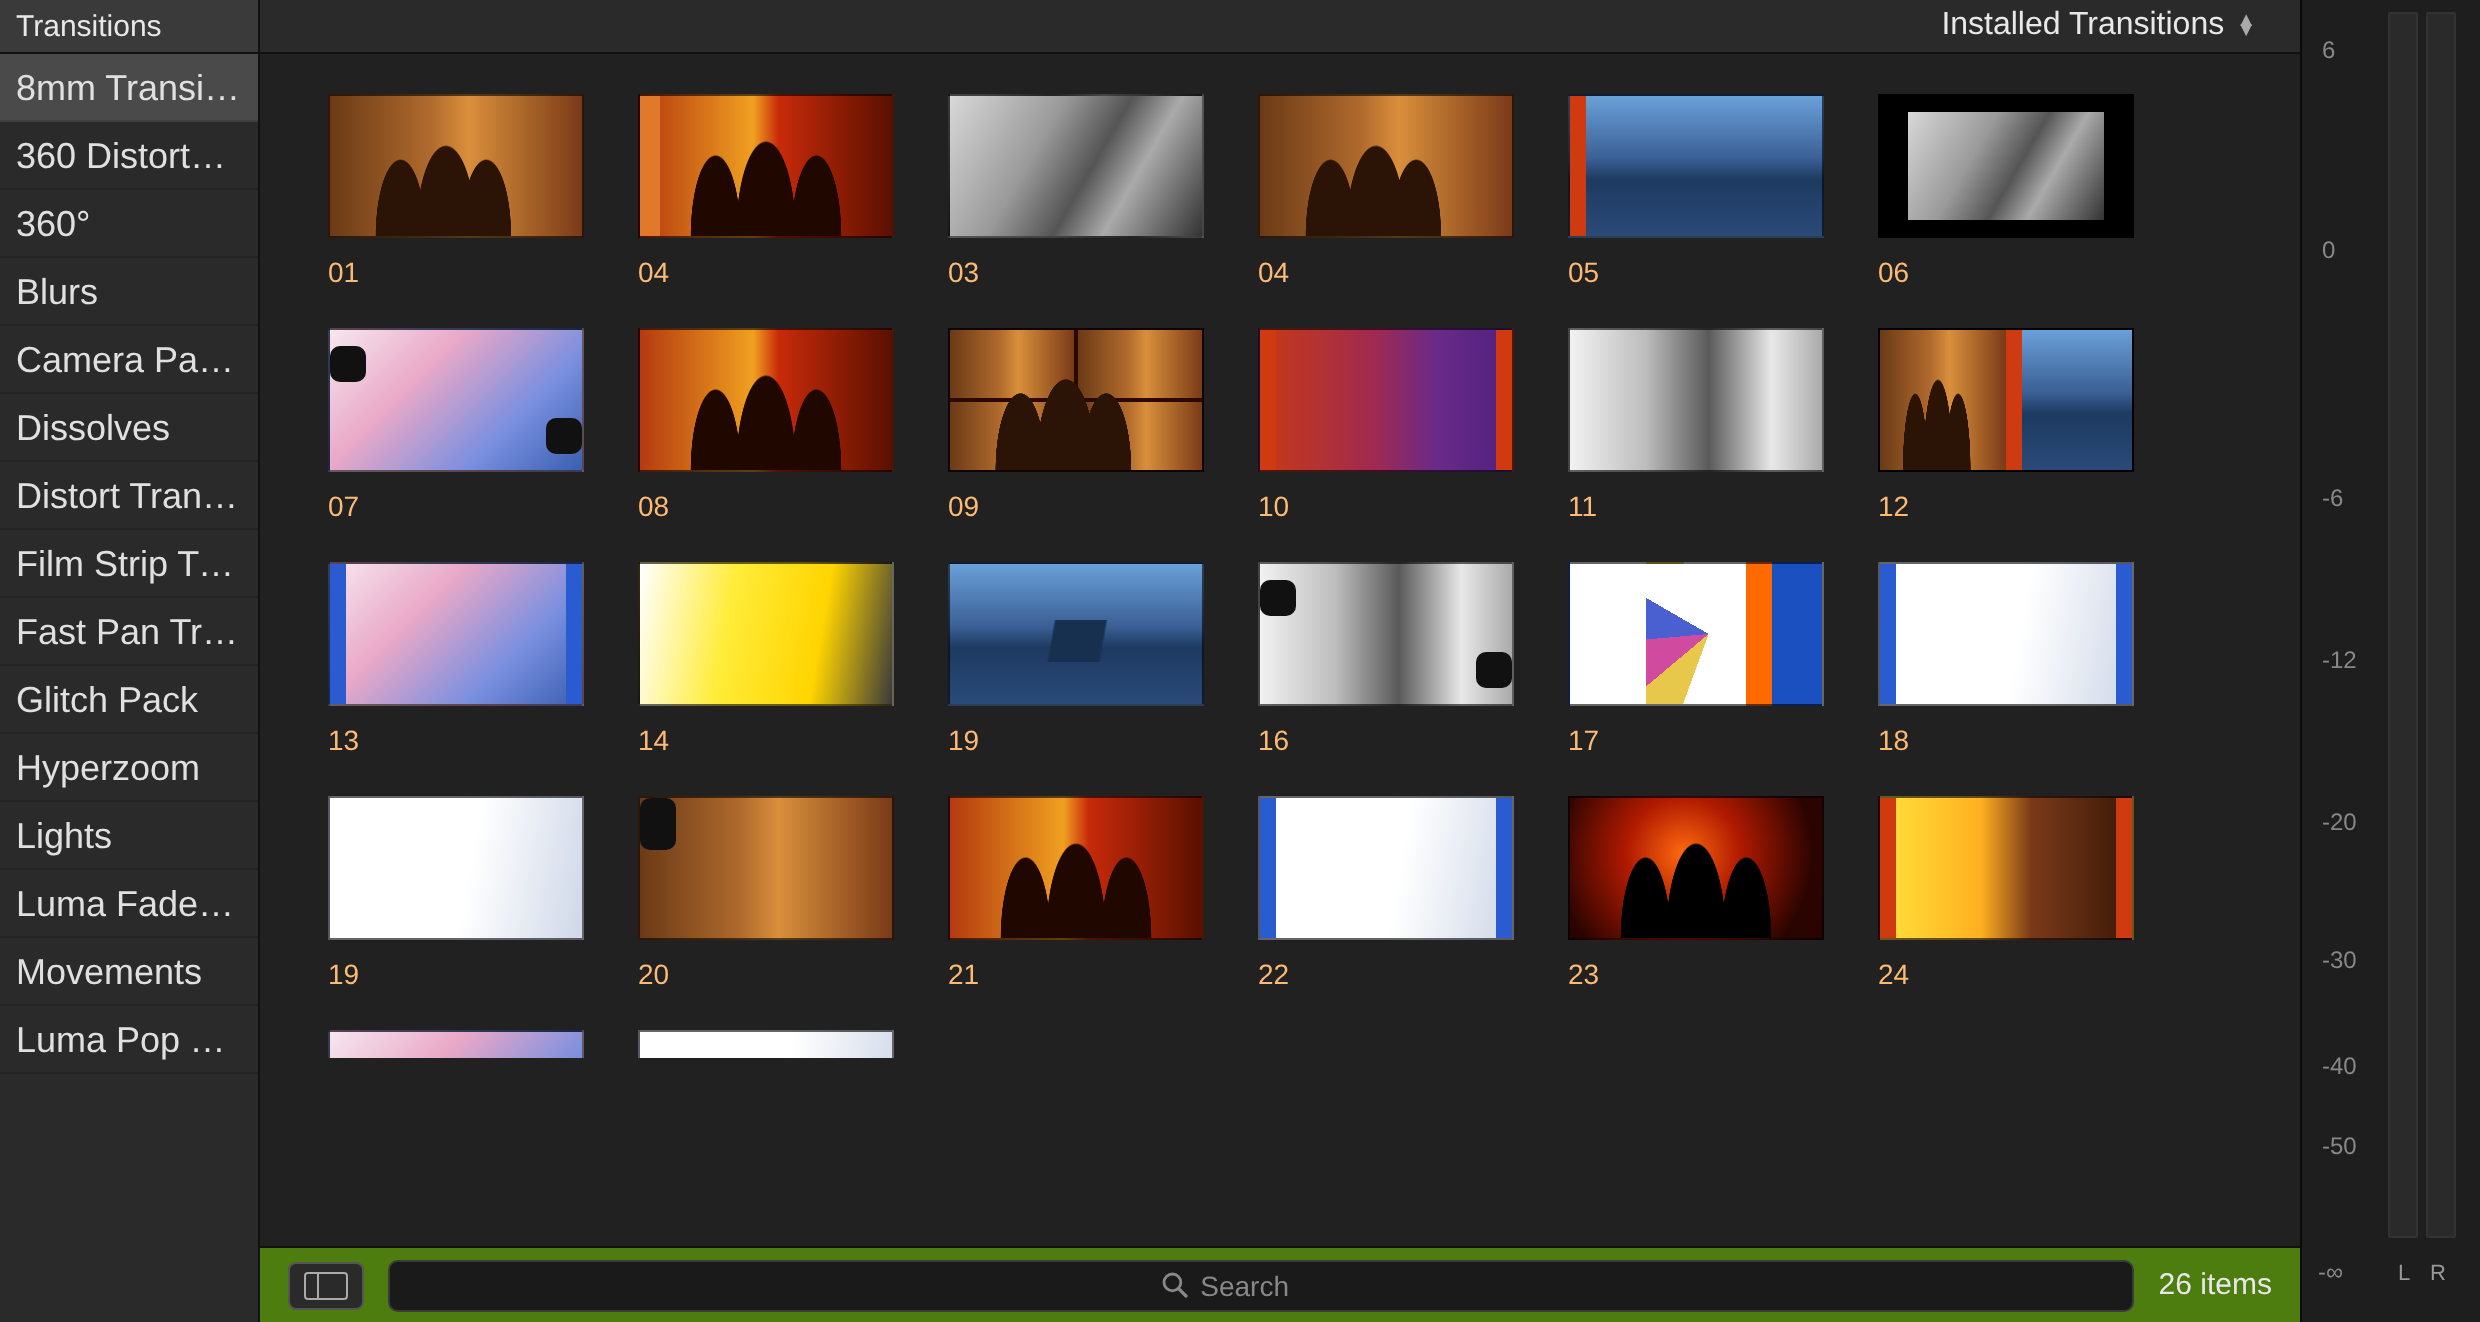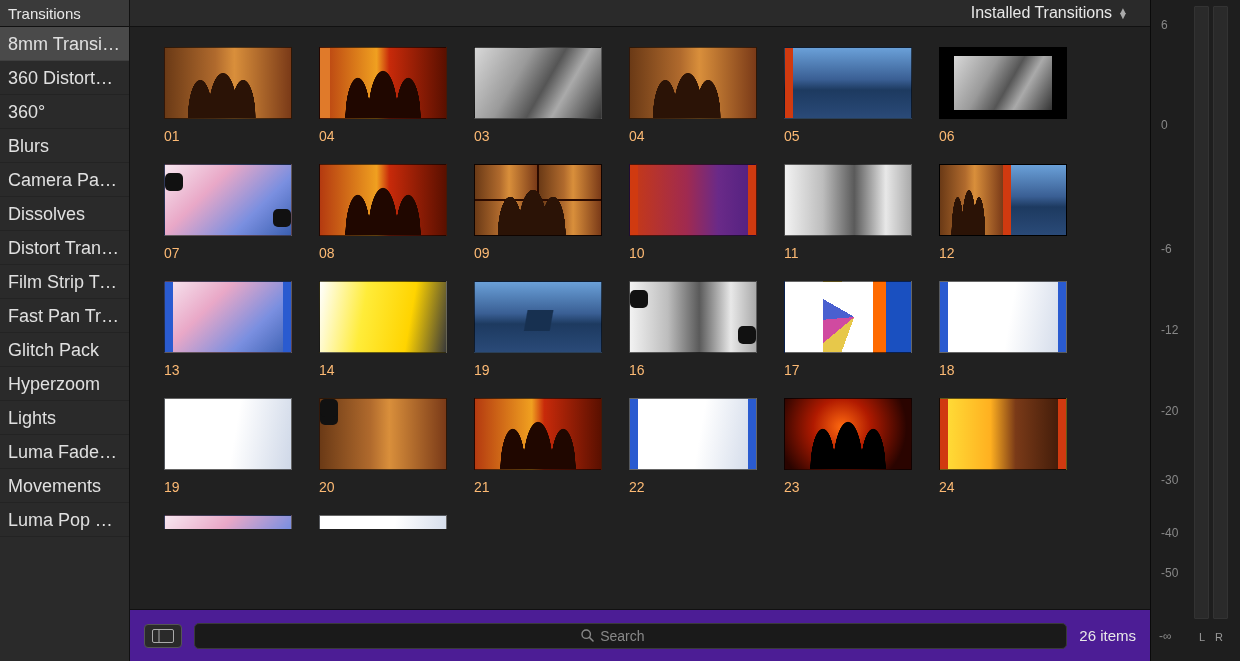--- a/index.html
+++ b/index.html
@@ -45,22 +45,22 @@
   }
   .cell { display: flex; flex-direction: column; }
   .thumb {
     width: 128px; height: 72px; background: #000; position: relative; overflow: hidden;
     border: 1px solid rgba(0,0,0,0.6);
   }
   .thumb-label { margin-top: 9px; font-size: 14px; color: #fdba74; }
 
   
   .footer {
-    height: 52px; display: flex; align-items: center; gap: 12px;
-    padding: 0 14px; border-top: 1px solid #111; background: #4c1d95;
+    height: 38px; display: flex; align-items: center; gap: 12px;
+    padding: 0 14px; border-top: 1px solid #111; background: #4d7c0f;
   }
   .layout-toggle {
     width: 38px; height: 24px; border: 1px solid #555; border-radius: 4px;
     display: flex; align-items: center; justify-content: center; background: #2a2a2a;
   }
   .layout-toggle svg { display: block; }
   .search-field {
     flex: 1; height: 26px; border-radius: 5px; background: #1a1a1a;
     border: 1px solid #3a3a3a; display: flex; align-items: center; justify-content: center;
     gap: 6px; color: #888; font-size: 14px;

